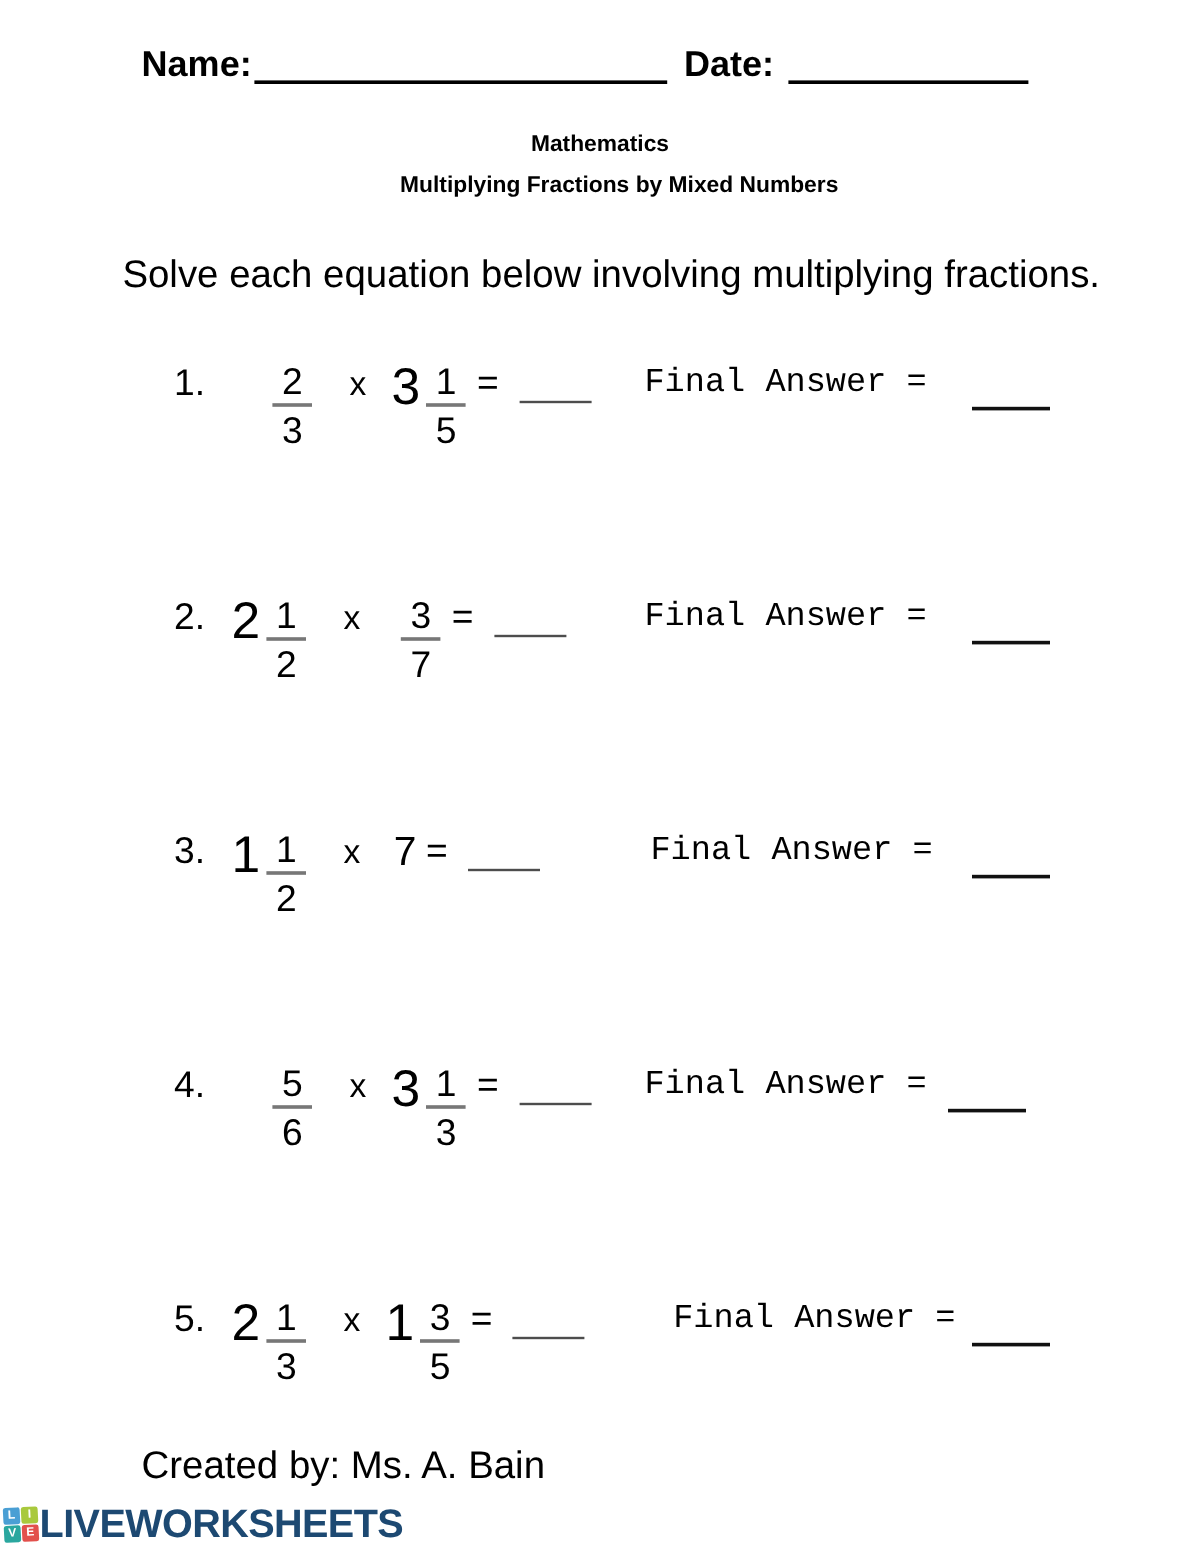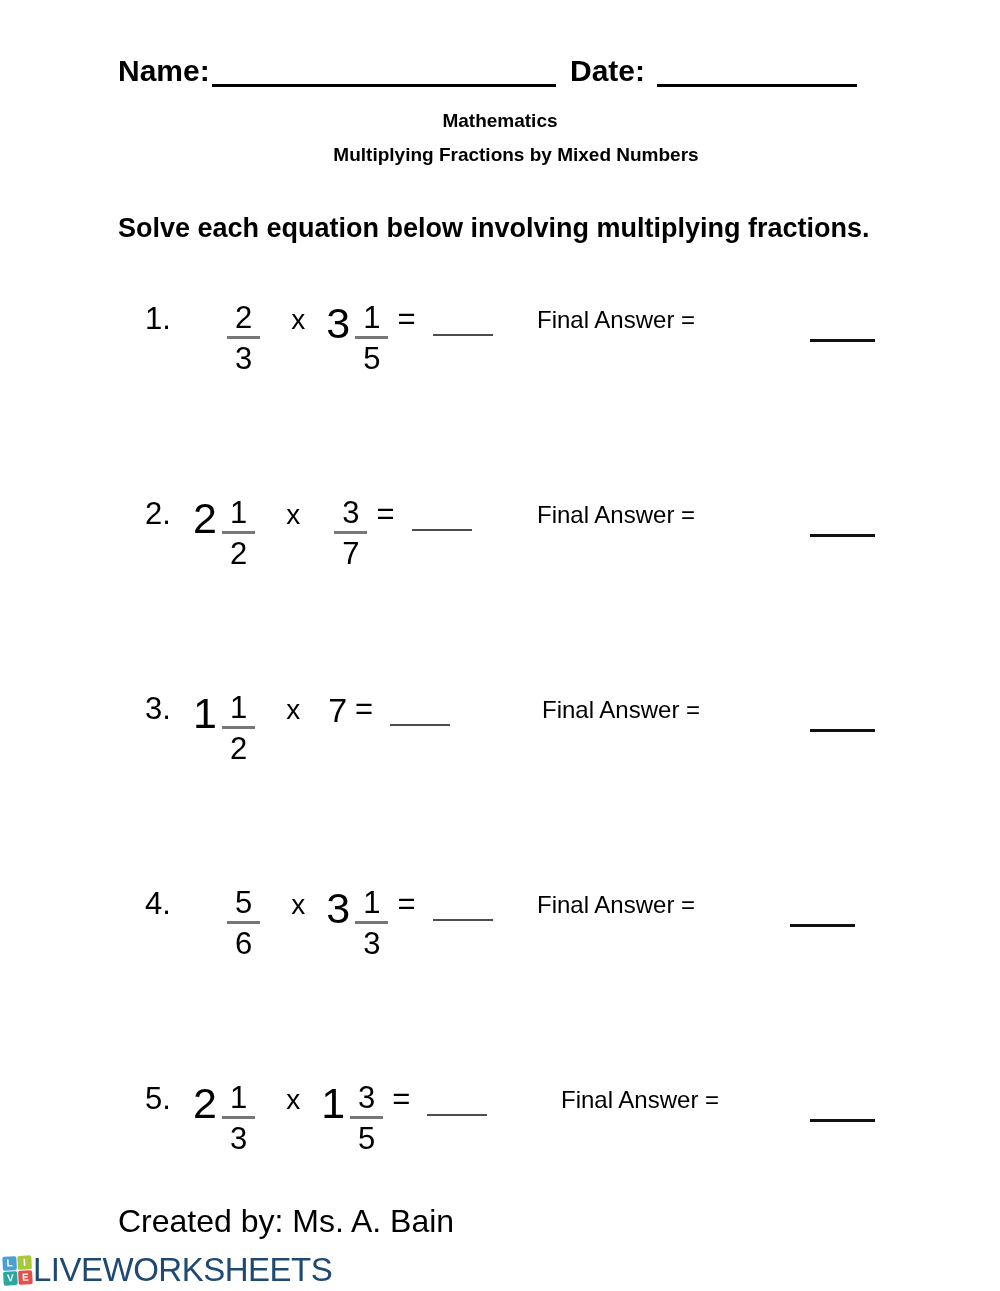--- a/index.html
+++ b/index.html
@@ -3,40 +3,40 @@
 <meta charset="utf-8">
 <style>
   html,body { margin:0; padding:0; background:#ffffff; }
   .page {
     position:relative; width:1000px; height:1291px; background:#ffffff;
     font-family:"Liberation Sans", sans-serif; color:#000; overflow:hidden;
   }
 
   
   .name-date-row {
-    position:absolute; top:55px; left:118px; width:739px;
+    position:absolute; top:38px; left:118px; width:739px;
     display:flex; align-items:flex-end;
     font-weight:bold; font-size:30px; line-height:32px;
   }
   .fill-line { border-bottom:3px solid #000; height:28px; }
   .name-line { flex:1; margin-left:2px; }
   .date-label { margin-left:14px;text-align:center; }
   .date-line { width:200px; margin-left:12px; }
 
   
   .title-block {
     position:absolute; top:107px; left:0; width:100%;
     text-align:center; font-weight:bold; font-size:19px; line-height:28px;
   }
   .title-block .line2 { margin-top:6px;padding-left:32px; }
 
   
   .instruction {
-    position:absolute; top:212px; left:118px;
-    font-weight:bold; font-size:27px; line-height:32px;
+    position:absolute; top:212px; left:102px;
+    font-weight:normal; font-size:32px; line-height:32px;
   }
 
   
   .problem-row { position:absolute; left:0; width:100%; height:92px; }
   .problem-row:nth-child(1) { top:301px; }
   .problem-row:nth-child(2) { top:496px; }
   .problem-row:nth-child(3) { top:691px; }
   .problem-row:nth-child(4) { top:886px; }
   .problem-row:nth-child(5) { top:1081px; }
 
@@ -53,21 +53,21 @@
   }
   .frac .den { font-size:31px; line-height:33px; padding-top:3px; text-align:center; }
   .op-x { font-size:28px; line-height:37px; margin-left:31px; }
   .operand-2 { margin-left:21px; }
   .eq-sign { font-size:31px; line-height:35px; margin-left:9px; }
   .eq-blank {
     width:60px; height:33px; margin-left:17px;
     border-bottom:2px solid #4d4d4d;
   }
 
-  .final-label { position:absolute; left:537px; top:2px; font-size:24px; line-height:34px; }
+  .final-label { position:absolute; left:537px; top:2px; font-size:28px; line-height:34px;font-family:Liberation Mono, monospace; }
   .problem-row:nth-child(3) .final-label { left:542px; }
   .problem-row:nth-child(5) .final-label { left:561px; }
   .final-blank {
     position:absolute; left:810px; top:3px; width:65px; height:35px;
     border-bottom:3px solid #111;
   }
   .problem-row:nth-child(4) .final-blank { left:790px; }
 
   
   .created-by { position:absolute; top:1208px; left:118px; font-size:32px; line-height:26px; }
@@ -75,21 +75,21 @@
   .logo-icon {
     width:29px; height:29px; display:grid;
     grid-template-columns:1fr 1fr; grid-template-rows:1fr 1fr; gap:1px;
     transform:rotate(-3deg); flex:0 0 29px;
   }
   .logo-tile {
     border-radius:2px; color:#fff; font-size:10px; font-weight:bold;
     display:flex; align-items:center; justify-content:center; line-height:10px;
   }
   .wordmark {
-    font-size:33px; font-weight:normal; letter-spacing:-0.5px;
+    font-size:33px; font-weight:bold; letter-spacing:-0.5px;
     line-height:32px; margin-left:1px;
   }
 </style>
 </head>
 <body>
 
 <div class="page">
 
   <div class="name-date-row">
     <span>Name:</span>

